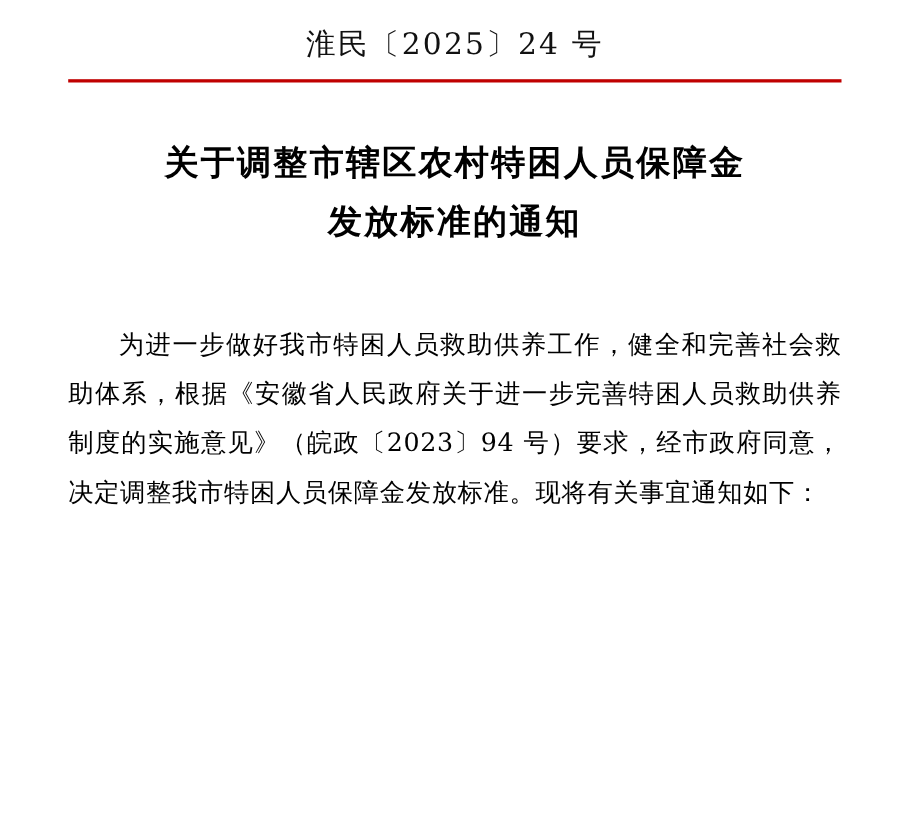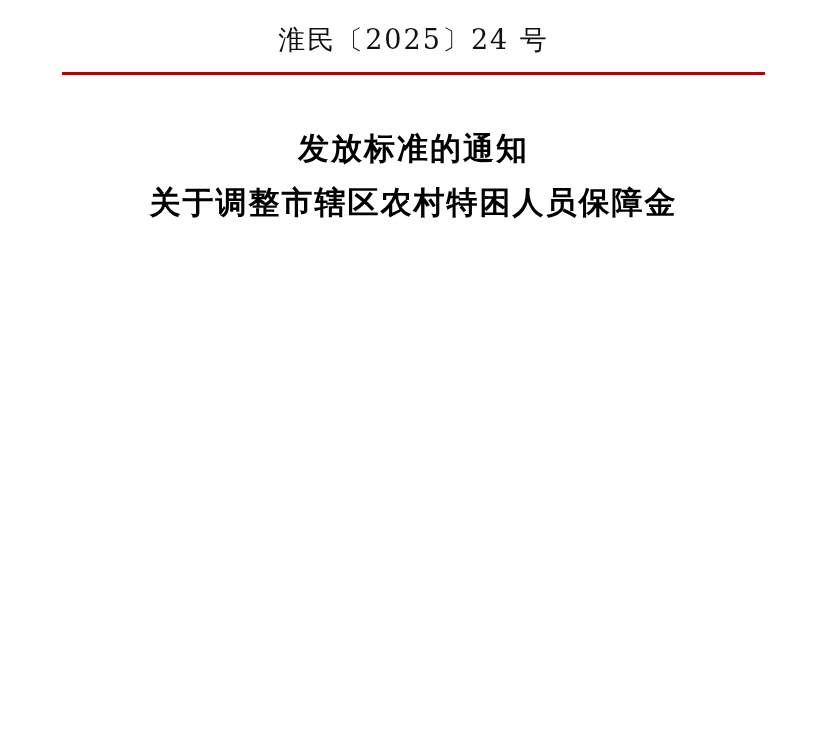--- a/index.html
+++ b/index.html
@@ -71,20 +71,21 @@
 </head>
 <body>
 
 <div class="page">
 
   <div class="doc-number">淮民〔2025〕24 号</div>
 
   <div class="red-rule" style="background: rgb(192, 0, 0);"></div>
 
   <div class="title-block">
+    <div class="title-line">关于调整市辖区农村特困人员保障金</div>
     <div class="title-line">发放标准的通知</div>
-    <div class="title-line">关于调整市辖区农村特困人员保障金</div>
   </div>
 
   <div class="body-block">
+    <div class="para">为进一步做好我市特困人员救助供养工作，健全和完善社会救助体系，根据《安徽省人民政府关于进一步完善特困人员救助供养制度的实施意见》（皖政〔2023〕94 号）要求，经市政府同意，决定调整我市特困人员保障金发放标准。现将有关事宜通知如下：</div>
   </div>
 
 </div>
 
 </body></html>

